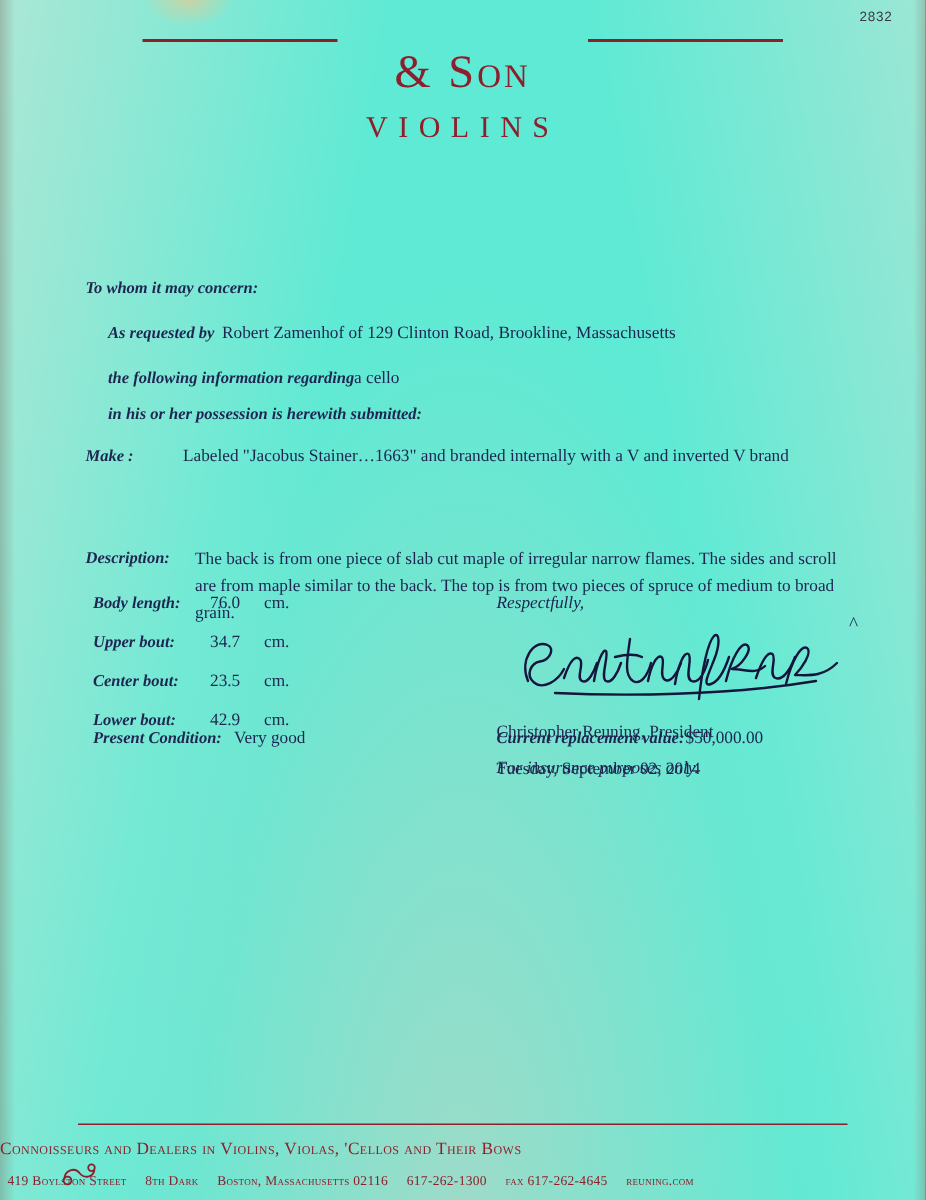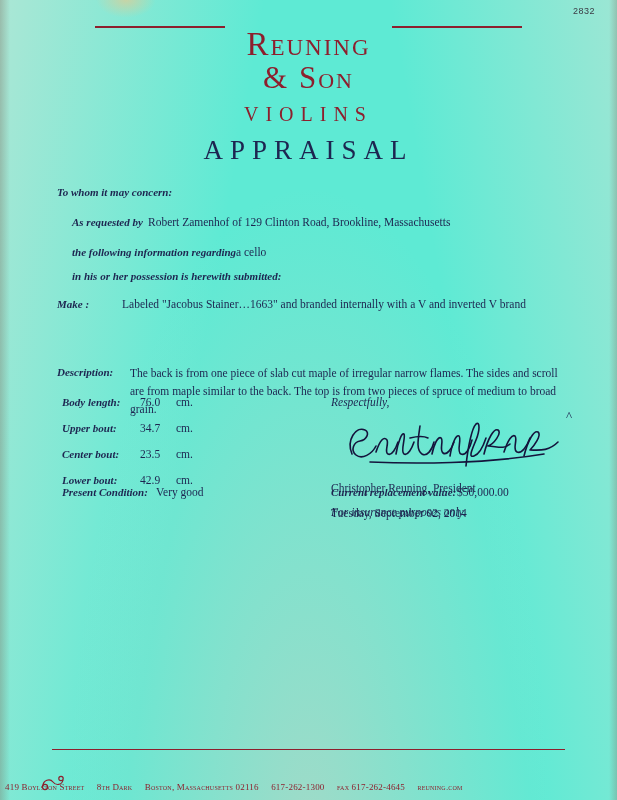--- a/index.html
+++ b/index.html
@@ -276,26 +276,24 @@
   <div class="edge-shadow-left"></div>
   <div class="edge-shadow-right"></div>
 
   <div class="doc-number">2832</div>
 
   <div class="letterhead">
     <div class="rule-wrap">
       <div class="rule left"></div>
       <div class="rule right"></div>
     </div>
-    <div class="brand-line1">Reuning</div>
     <div class="brand-line2">&amp; Son</div>
     <div class="brand-sub">VIOLINS</div>
   </div>
 
-  <div class="title">APPRAISAL</div>
 
   <div class="body-text">
 
     <div class="lbl line-towhom">To whom it may concern:</div>
 
     <div class="lbl line-asreq-lbl">As requested by</div>
     <div class="val line-asreq-val">Robert Zamenhof of 129 Clinton Road, Brookline, Massachusetts</div>
 
     <div class="lbl line-following-lbl">the following information regarding</div>
     <div class="val line-following-val">a cello</div>
@@ -359,20 +357,21 @@
         <path d="M36 52 C80 54, 150 54, 210 44"></path>
       </g>
     </svg>
   </div>
 
   <div class="sig-name">Christopher Reuning, President</div>
   <div class="sig-date">Tuesday, September 02, 2014</div>
   <div class="caret-mark">^</div>
 
   <div class="footer-rule"></div>
+  <div class="footer-line1">Connoisseurs and Dealers in Violins, Violas, 'Cellos and Their Bows</div>
   <div class="footer-line2">
     <span>419 Boylston Street</span>
     <span>8th Dark</span>
     <span>Boston, Massachusetts 02116</span>
     <span>617-262-1300</span>
     <span>fax 617-262-4645</span>
     <span>reuning.com</span>
   </div>
 
   <div class="scroll-mark">

